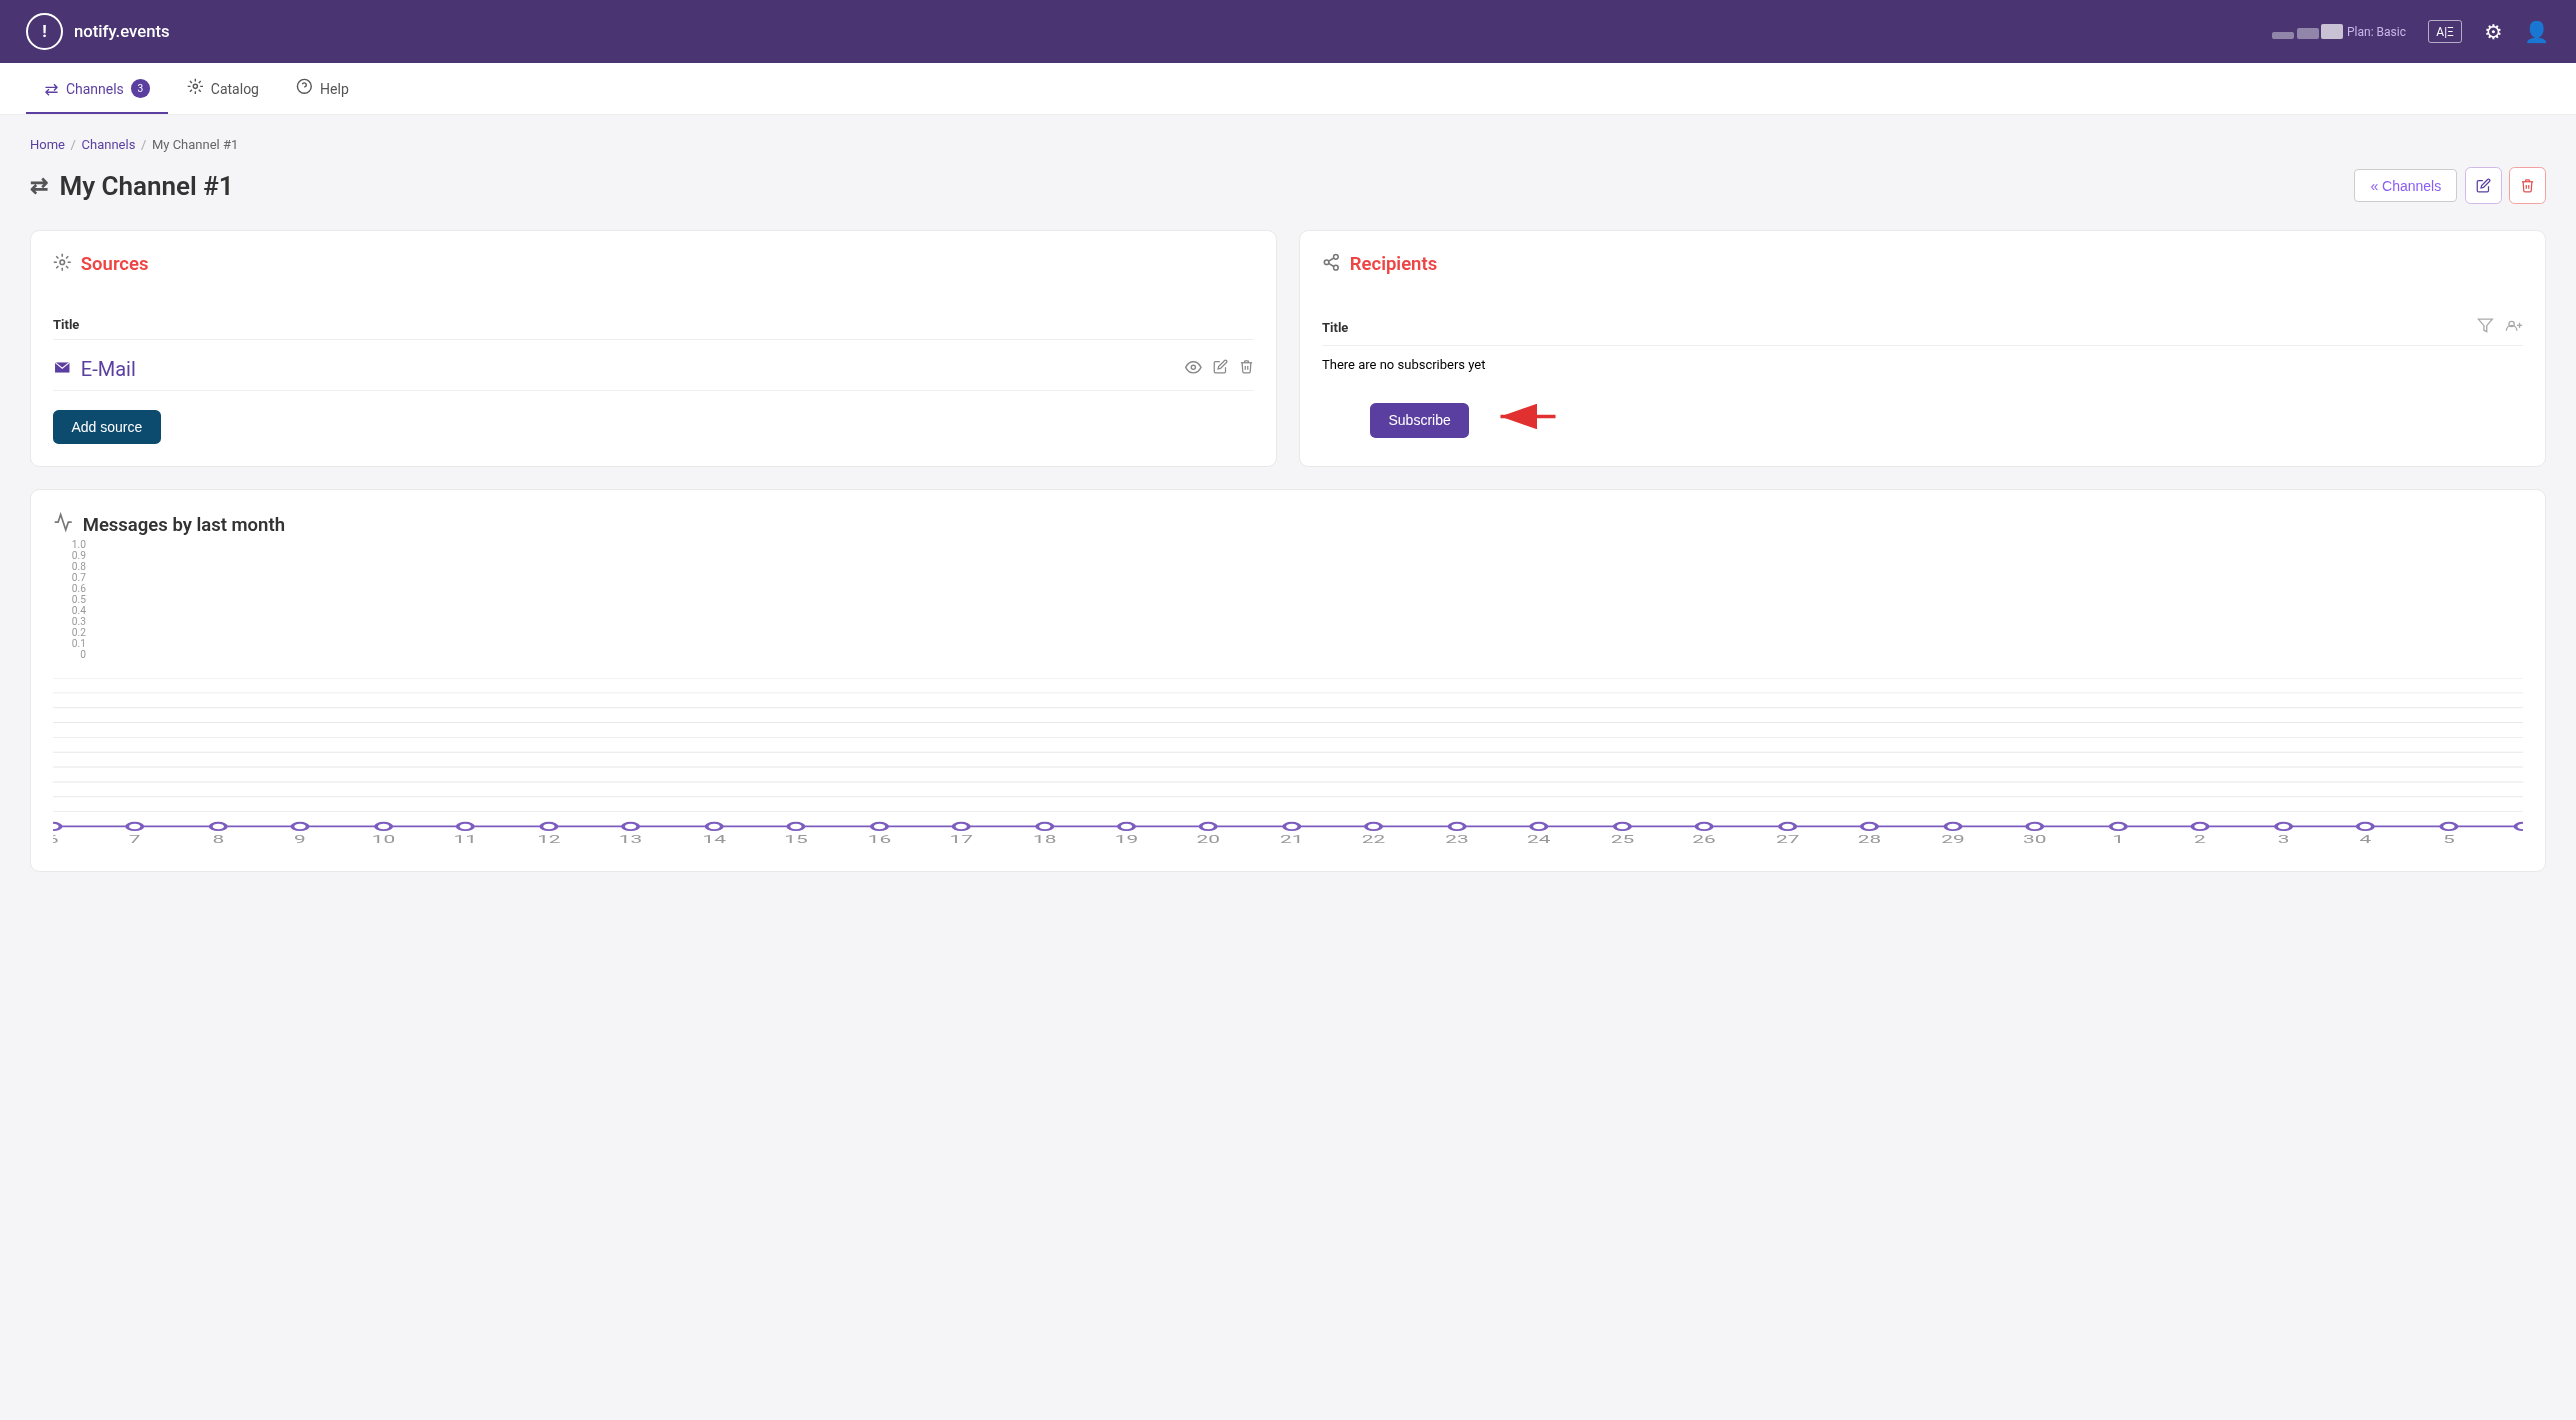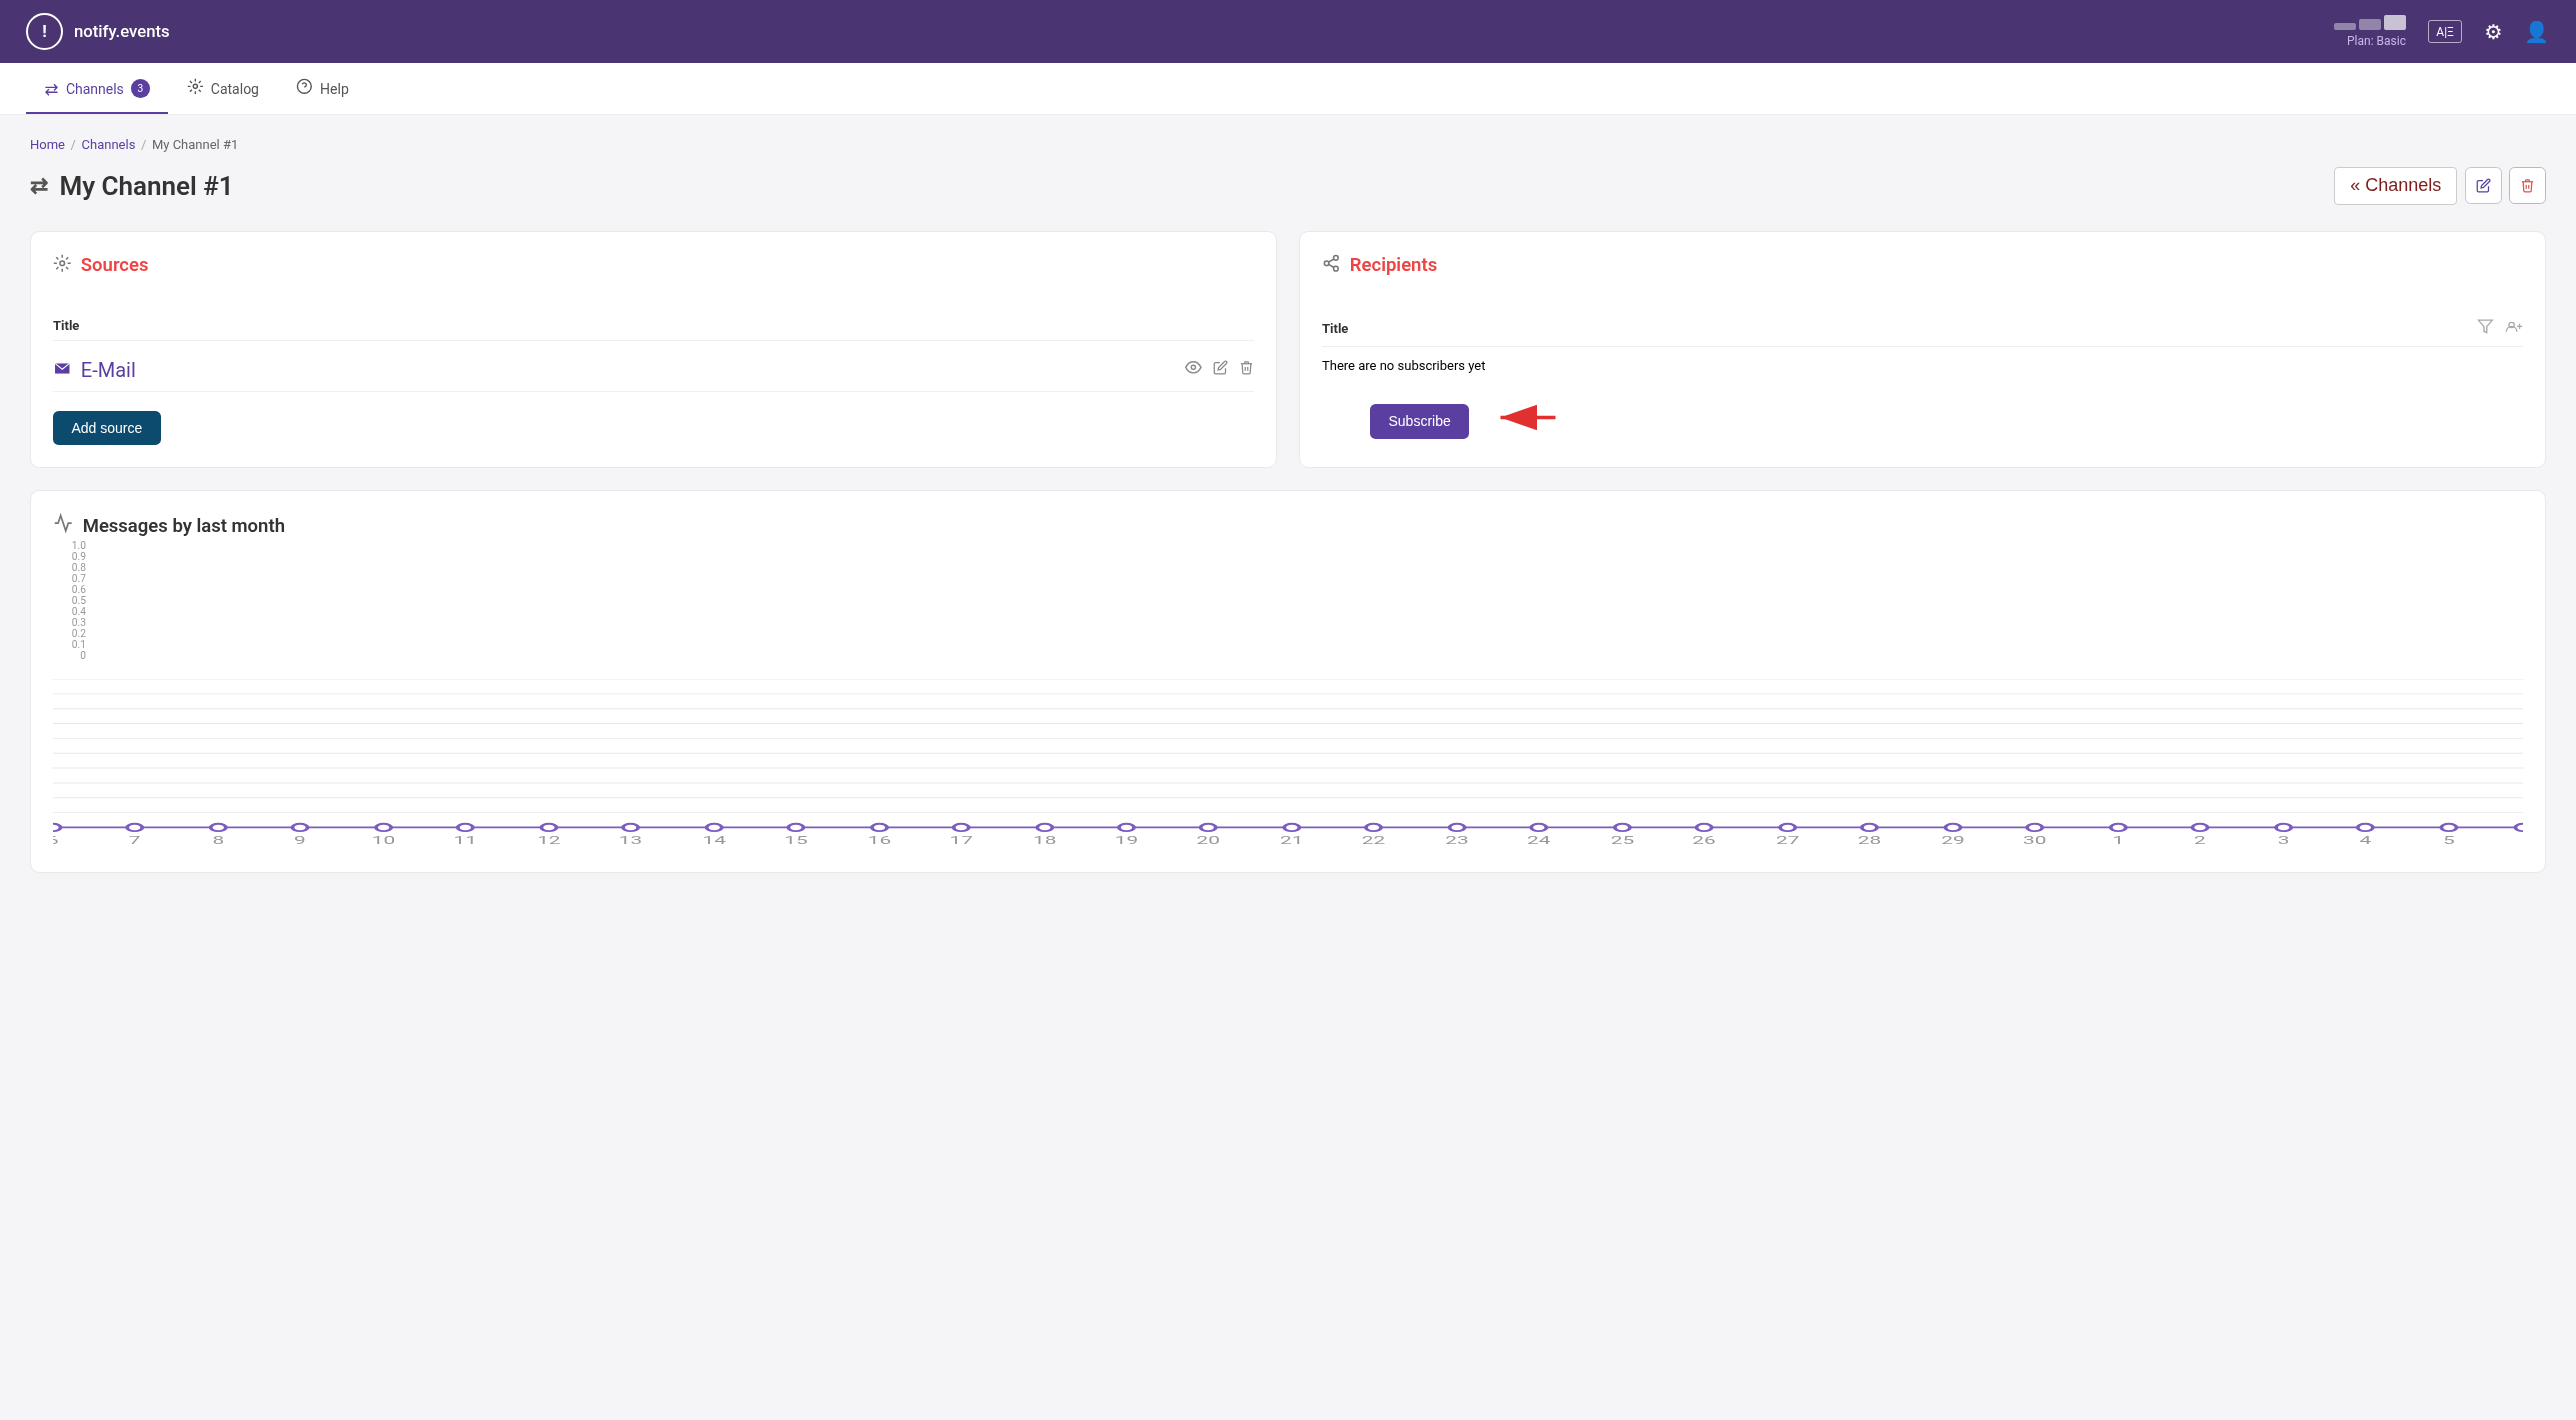--- a/index.html
+++ b/index.html
@@ -18,21 +18,21 @@
     .logo-icon {
       width: 37px; height: 37px;
       border: 2.3px solid white;
       border-radius: 50%;
       display: flex; align-items: center; justify-content: center;
       color: white; font-size: 16.7px; font-weight: bold;
     }
     .logo-text { color: white; font-size: 16.7px; font-weight: 500; }
 
     .header-right { display: flex; align-items: center; gap: 22px; }
-    .plan-area { display: flex; flex-direction: column; align-items: flex-end; gap: 3.7px; }
+    .plan-area { display: flex; align-items: flex-end; gap: 3.7px; }
     .plan-bars { display: flex; gap: 2.8px; align-items: flex-end; }
     .plan-bar { background: rgba(255,255,255,0.4); border-radius: 1.9px; width: 22px; }
     .plan-bar.b1 { height: 7.4px; }
     .plan-bar.b2 { height: 11px; }
     .plan-bar.b3 { height: 15px; background: rgba(255,255,255,0.7); }
     .plan-text { color: #c8b8e8; font-size: 12px; }
     .header-icon { color: white; font-size: 20.4px; cursor: pointer; }
     .translation-box {
       border: 1.4px solid rgba(255,255,255,0.6);
       color: white;
@@ -93,24 +93,24 @@
     }
     .page-title {
       display: flex; align-items: center; gap: 11px;
       font-size: 26px; font-weight: 600; color: #333;
     }
     .page-title-icon { font-size: 22px; color: #555; }
     .page-title-actions { display: flex; align-items: center; gap: 7.4px; }
     .btn-channels-back {
       border: 0.9px solid #ccc;
       background: white;
-      color: #7f1d1d;
+      color: #8b5cf6;
       padding: 7.4px 15px;
       border-radius: 4px;
-      font-size: 18px;
+      font-size: 14px;
       cursor: pointer;
       display: flex; align-items: center; gap: 3.7px;
     }
     .btn-icon-edit {
       border: 0.9px solid #d0b8e8;
       background: white;
       color: #5b3fa0;
       width: 37px; height: 37px;
       border-radius: 5.6px;
       cursor: pointer;

